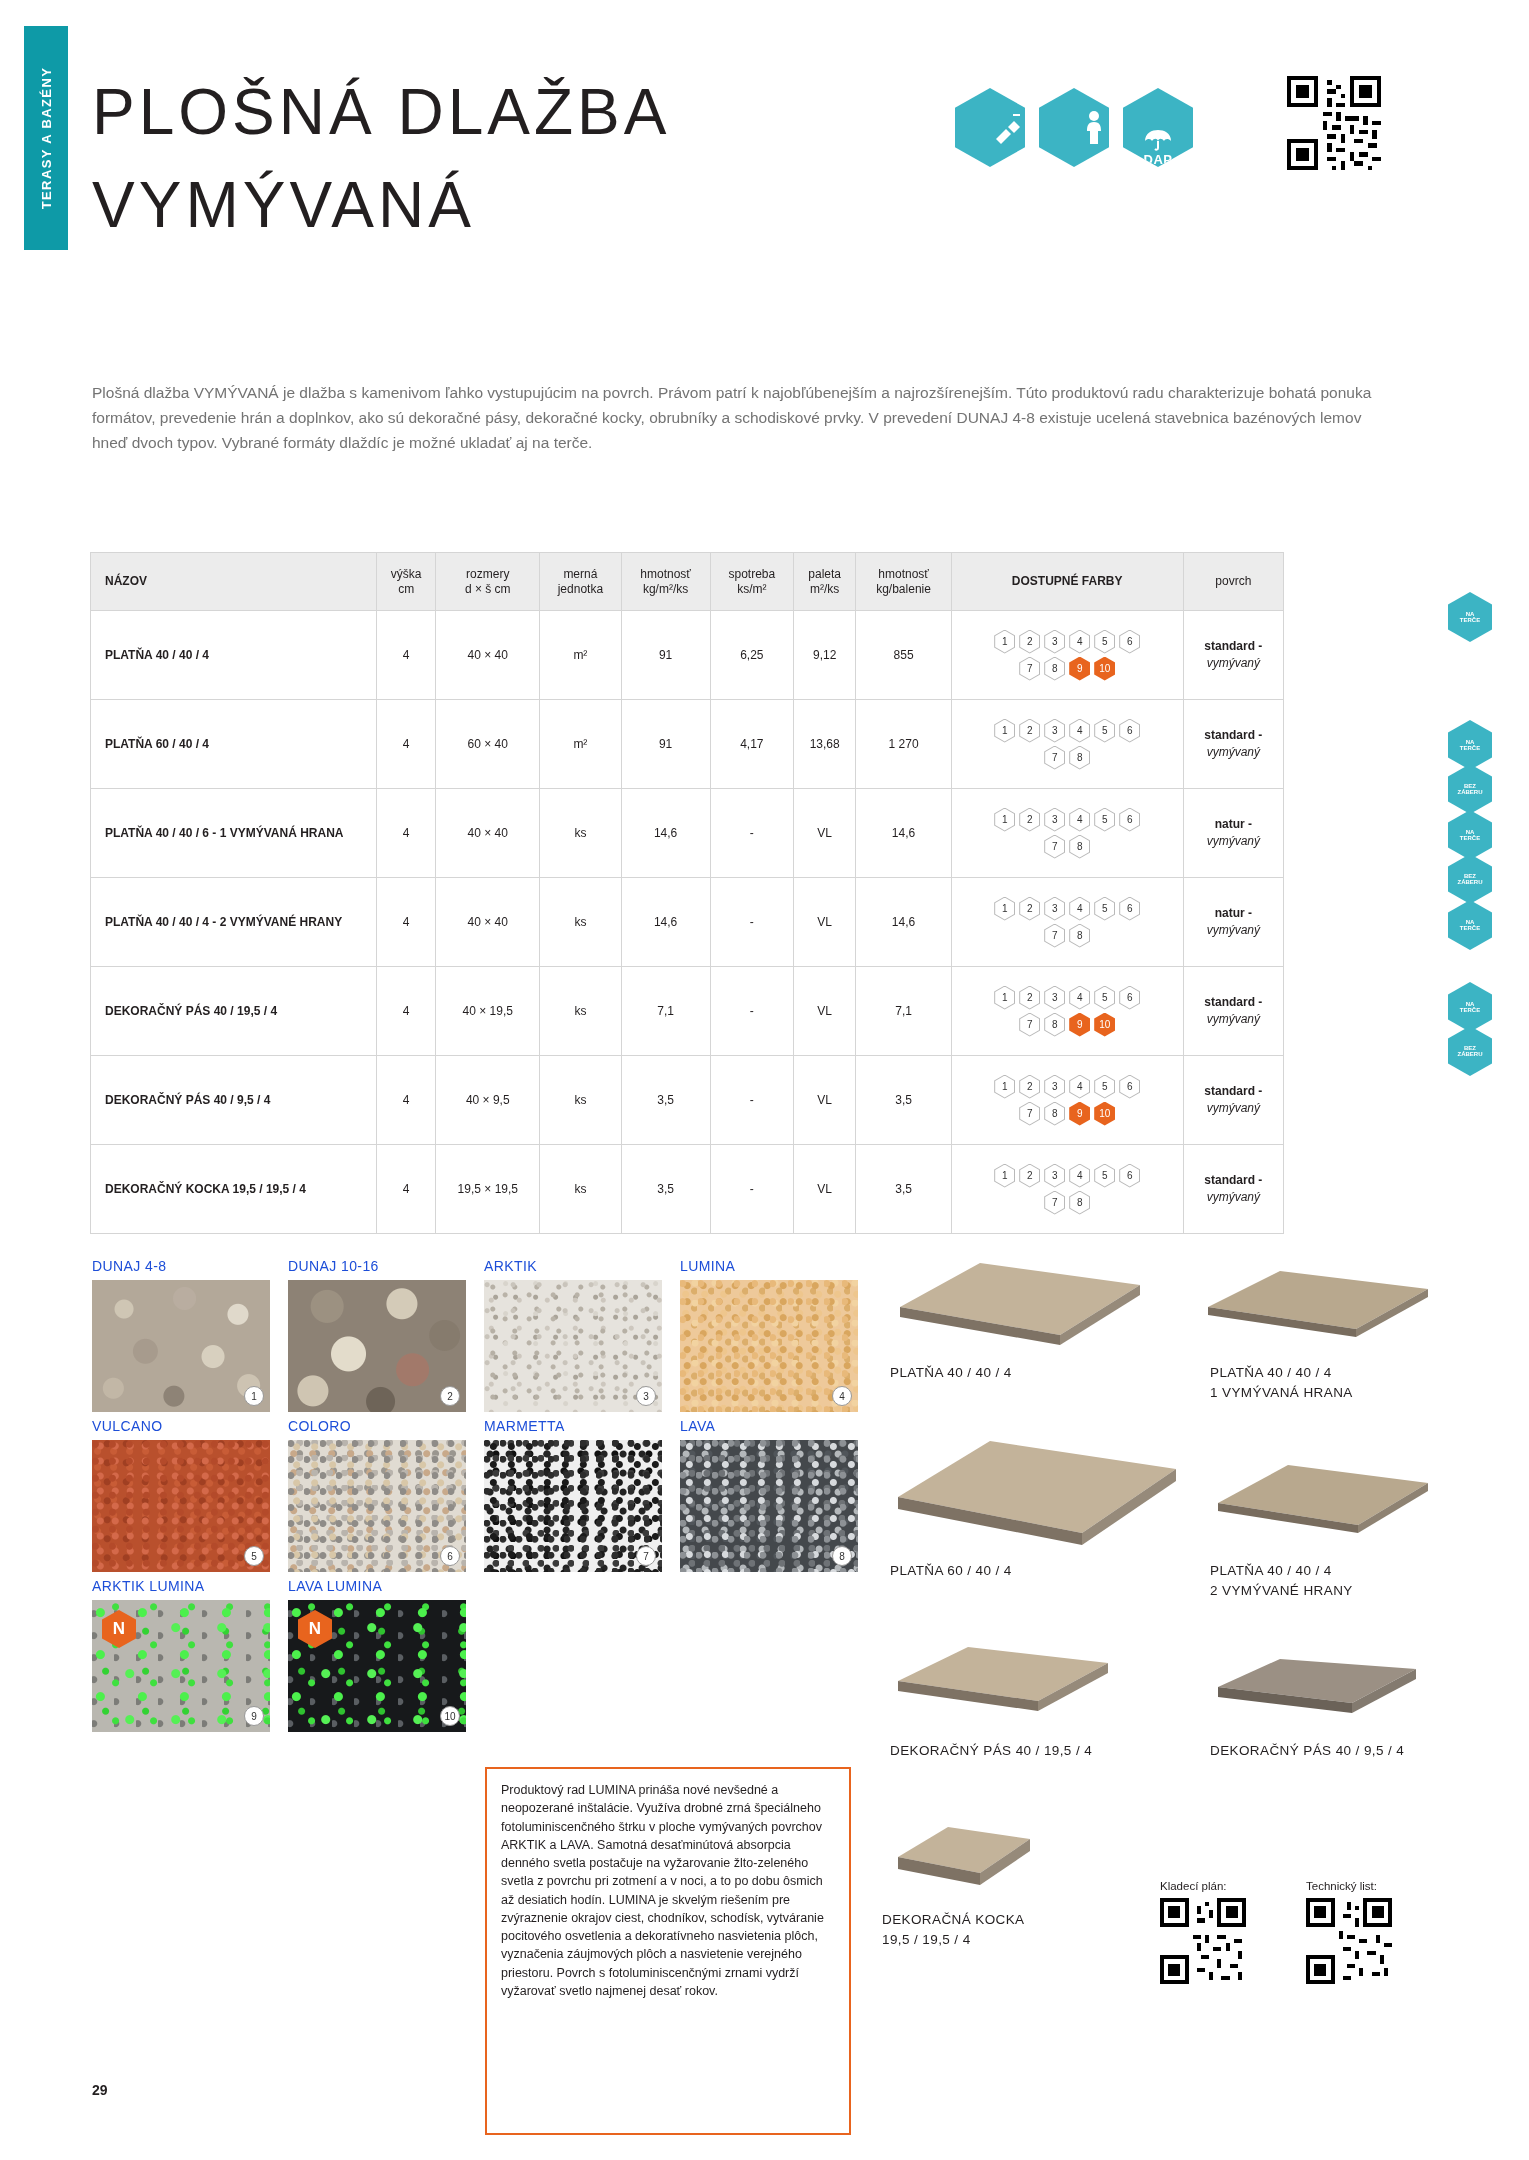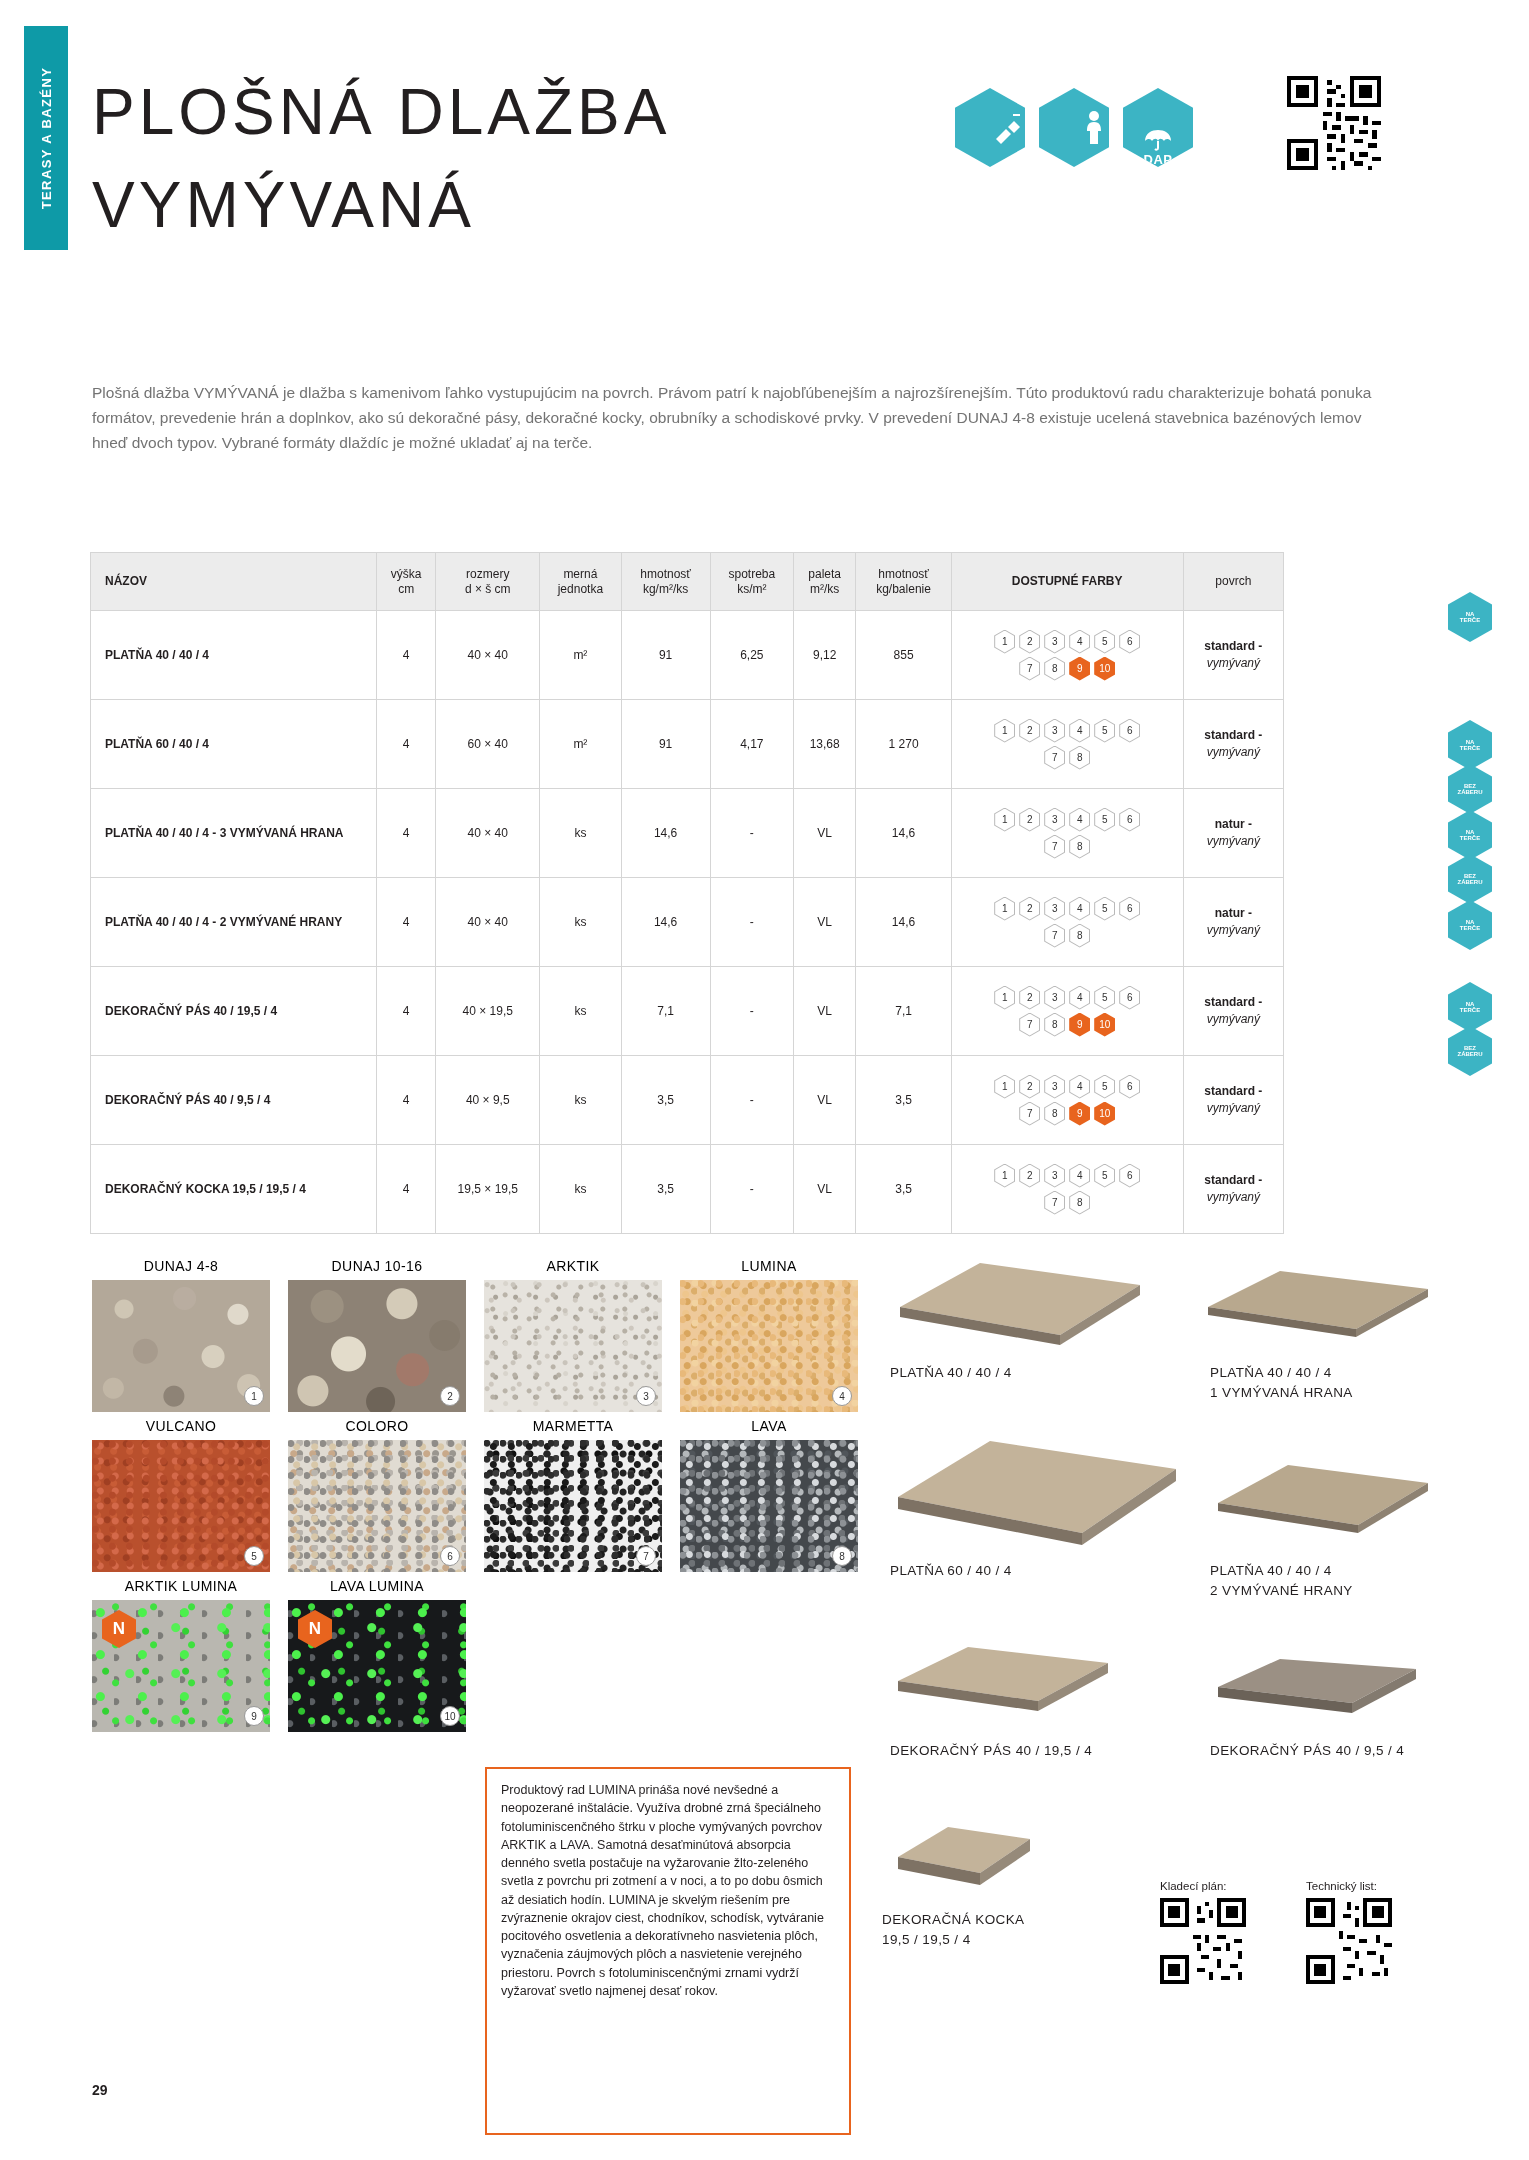--- a/index.html
+++ b/index.html
@@ -96,21 +96,21 @@
   .bhex {
     position:absolute; width:44px; height:50px;
     clip-path:polygon(50% 0%, 100% 25%, 100% 75%, 50% 100%, 0% 75%, 0% 25%);
     background:#3cb4c4; display:flex; align-items:center; justify-content:center;
     color:#fff; font-size:6px; text-align:center; line-height:1.05; font-weight:bold;
   }
   
   .gallery { position:absolute; left:92px; top:1258px; width:800px; }
   .grow { display:flex; gap:18px; margin-bottom:6px; }
   .gitem { width:178px; }
-  .gcap { font-size:14px; letter-spacing:.4px; text-align:center; margin-bottom:6px; color:#000000; }
+  .gcap { font-size:14px; letter-spacing:.4px; margin-bottom:6px; color:#1d4ed8; }
   .gimg { width:178px; height:132px; position:relative; overflow:hidden; }
   .gnum {
     position:absolute; right:6px; bottom:6px; width:20px; height:20px; border-radius:50%;
     background:#fff; border:1px solid #999; color:#333; font-size:10px;
     display:flex; align-items:center; justify-content:center;
   }
   .nbadge {
     position:absolute; left:10px; top:10px; width:34px; height:38px;
     clip-path:polygon(50% 0%, 100% 25%, 100% 75%, 50% 100%, 0% 75%, 0% 25%);
     background:#e8641e; color:#fff; font-size:17px; font-weight:bold;
@@ -441,21 +441,21 @@
                 <div class="bg"></div>
                 <div class="bg2"></div>
                 <span>8</span>
               </div>
             </div>
           </div>
         </td>
         <td class="povrch"><b>standard -</b><br><i>vymývaný</i></td>
       </tr>
       <tr>
-        <td class="name">PLATŇA 40 / 40 / 4 - 3 VYMÝVANÁ HRANA</td>
+        <td class="name">PLATŇA 40 / 40 / 6 - 1 VYMÝVANÁ HRANA</td>
         <td>4</td>
         <td>40 × 40</td>
         <td>ks</td>
         <td>14,6</td>
         <td>-</td>
         <td>VL</td>
         <td>14,6</td>
         <td>
           <div class="chips">
             <div class="chip-row">

